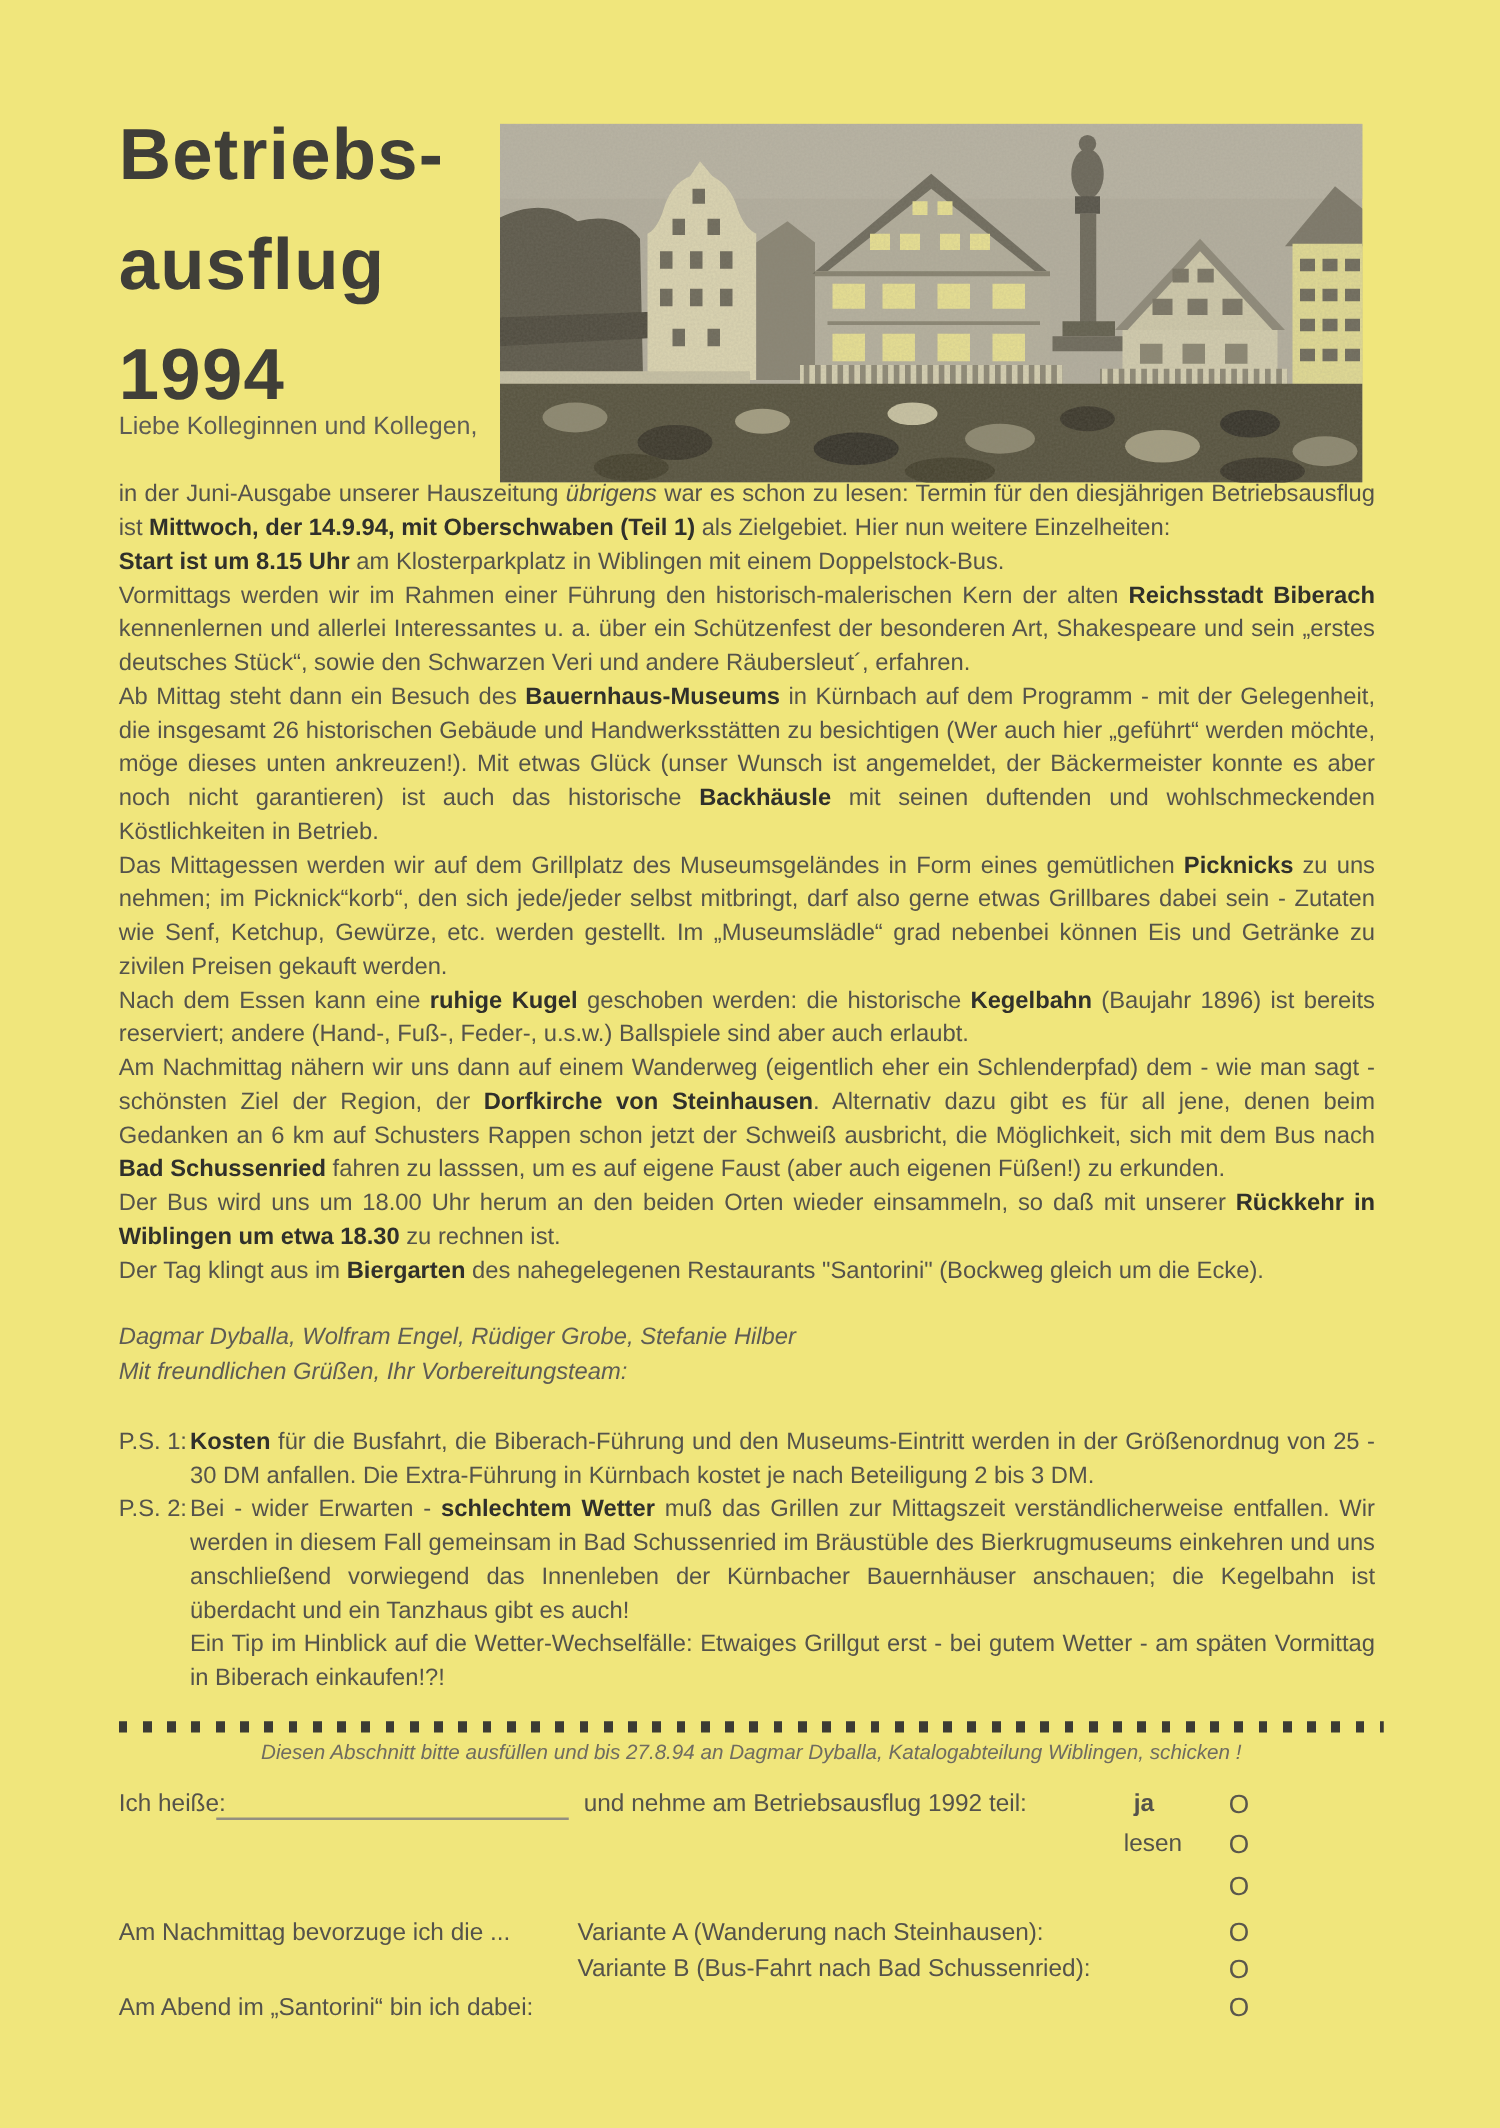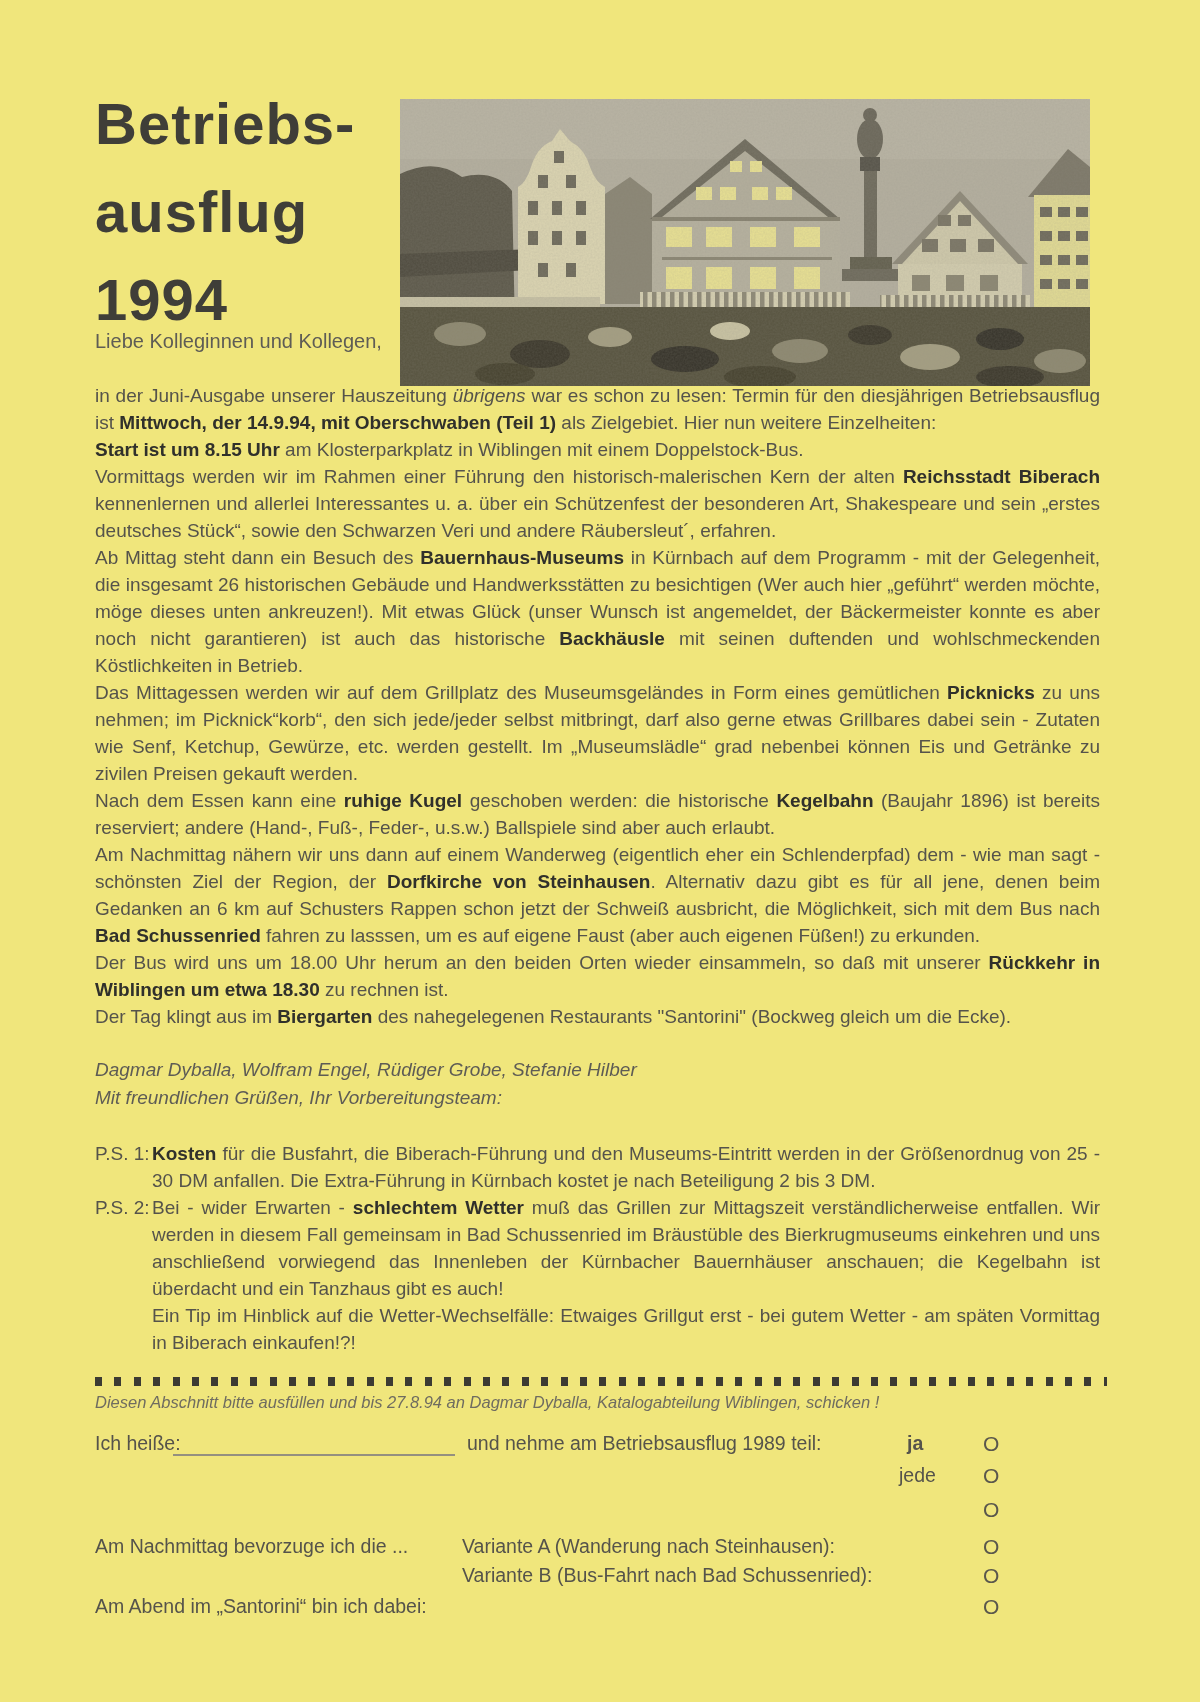--- a/index.html
+++ b/index.html
@@ -40,21 +40,21 @@
   .ps-text p{margin:0;}
   
   .tearoff{
     position:absolute; left:95px; top:1371px; width:1012px; height:320px; font-size:19.5px;
   }
   .cutline{
     position:absolute; top:6px; left:0; width:100%; height:9px;
     background:repeating-linear-gradient(90deg,#3c3b33 0 7px,transparent 7px 19.4px);
   }
   .cut-note{
-    position:absolute; top:22px; left:0; width:100%; 
+    position:absolute; top:22px; left:0; width:100%; text-align:center;
     font-style:italic; font-size:16.5px; color:var(--muted);
   }
   .form-row{position:absolute; left:0; width:100%; height:28px;}
   .form-row span{position:absolute; white-space:nowrap;text-align:right;}
   .row-name{top:61px;} .row-nein{top:93px;} .row-extra{top:127px;}
   .row-varA{top:164px;} .row-varB{top:193px;} .row-abend{top:224px;}
   .blank-line{
     left:78px; top:2px; width:282px; height:20px;
     border-bottom:2px solid var(--line);
   }
@@ -237,27 +237,27 @@
     </div>
   </div>
 
   <div class="tearoff">
     <div class="cutline"></div>
     <div class="cut-note">Diesen Abschnitt bitte ausfüllen und bis 27.8.94 an Dagmar Dyballa, Katalogabteilung Wiblingen, schicken !</div>
 
     <div class="form-row row-name">
       <span>Ich heiße:</span>
       <span class="blank-line"></span>
-      <span class="pos-participate">und nehme am Betriebsausflug 1989 teil:</span>
+      <span class="pos-participate">und nehme am Betriebsausflug 1992 teil:</span>
       <span class="pos-ja">ja</span>
       <span class="pos-circle">O</span>
     </div>
 
     <div class="form-row row-nein">
-      <span class="pos-nein">jede</span>
+      <span class="pos-nein">lesen</span>
       <span class="pos-circle">O</span>
     </div>
 
     <div class="form-row row-extra">
       <span class="pos-circle">O</span>
     </div>
 
     <div class="form-row row-varA">
       <span>Am Nachmittag bevorzuge ich die ...</span>
       <span class="pos-variant">Variante A (Wanderung nach Steinhausen):</span>

